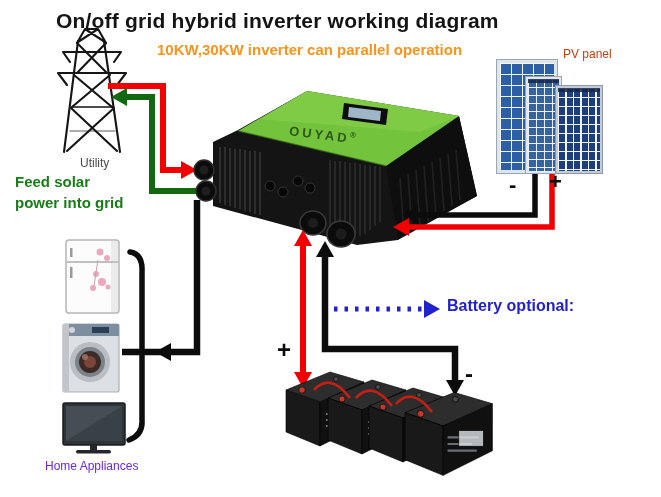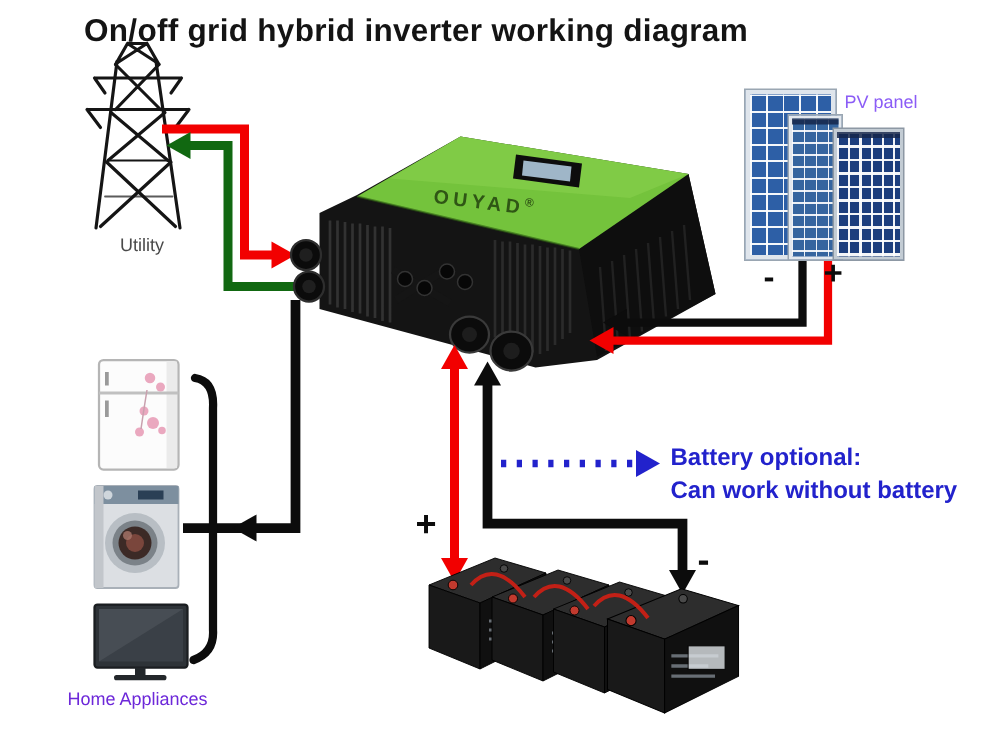--- a/index.html
+++ b/index.html
@@ -4,21 +4,21 @@
 <style>
   html,body{margin:0;padding:0;}
   body{font-family:"Liberation Sans",sans-serif;background:#ffffff;}
   #stage{position:relative;width:661px;height:497px;background:#ffffff;overflow:hidden;}
   #diagram-svg{position:absolute;left:0;top:0;z-index:1;}
   .label{position:absolute;z-index:5;white-space:nowrap;}
   #title{left:56px;top:9px;width:600px;font-size:21px;font-weight:bold;color:#141414;letter-spacing:0.2px;}
   #subtitle{left:157px;top:41px;font-size:15px;font-weight:bold;color:#f7941e;}
   #utility-label{left:80px;top:156px;font-size:12px;color:#4a4a4a;}
   #feed-note{left:15px;top:171px;font-size:15px;font-weight:bold;color:#177d17;line-height:21px;}
-  #pv-label{left:563px;top:61px;font-size:12px;color:#8b5cf6;}
+  #pv-label{left:563px;top:47px;font-size:12px;color:#c2410c;}
   #pv-minus{left:509px;top:172px;font-size:22px;font-weight:bold;color:#0c0c0c;}
   #pv-plus{left:549px;top:169px;font-size:22px;font-weight:bold;color:#0c0c0c;}
   #appliances-label{left:45px;top:459px;font-size:12px;color:#6d28d9;}
   #battery-plus{left:277px;top:336px;font-size:24px;font-weight:bold;color:#0c0c0c;}
   #battery-minus{left:465px;top:360px;font-size:24px;font-weight:bold;color:#0c0c0c;}
   #battery-pack-label{left:283px;top:448px;width:76px;text-align:center;font-size:12px;color:#333;line-height:15px;white-space:normal;}
   .battery-note-line{font-size:16px;font-weight:bold;color:#2222cc;}
   #battery-note-1{left:447px;top:297px;}
   #battery-note-2{left:447px;top:319px;}
   #inverter-brand{left:289px;top:127px;transform:rotate(7deg);font-size:13px;font-weight:bold;letter-spacing:3px;color:#24430f;opacity:.85;z-index:4;}
@@ -221,28 +221,30 @@
 
   <div id="pv1" class="pv-panel"></div>
   <div id="pv2" class="pv-panel">
       <div class="pv-header"></div>
     </div>
   <div id="pv3" class="pv-panel">
       <div class="pv-header"></div>
     </div>
 
   <div id="title" class="label">On/off grid hybrid inverter working diagram</div>
+  <div id="subtitle" class="label">10KW,30KW inverter can parallel operation</div>
   <div id="utility-label" class="label">Utility</div>
   <div id="feed-note" class="label">
+    <div>Feed solar</div>
+    <div>power into grid</div>
   </div>
   <div id="pv-label" class="label">PV panel</div>
   <div id="pv-minus" class="label">-</div>
   <div id="pv-plus" class="label">+</div>
   <div id="inverter-brand" class="label">
     <span>OUYAD</span><sup>®</sup>
   </div>
   <div id="appliances-label" class="label">Home Appliances</div>
   <div id="battery-plus" class="label">+</div>
   <div id="battery-minus" class="label">-</div>
   <div id="battery-note-1" class="label battery-note-line">Battery optional:</div>
-  <div id="battery-note-2" class="label battery-note-line">Can work without battery</div>
 
 </div>
 
 </body></html>

